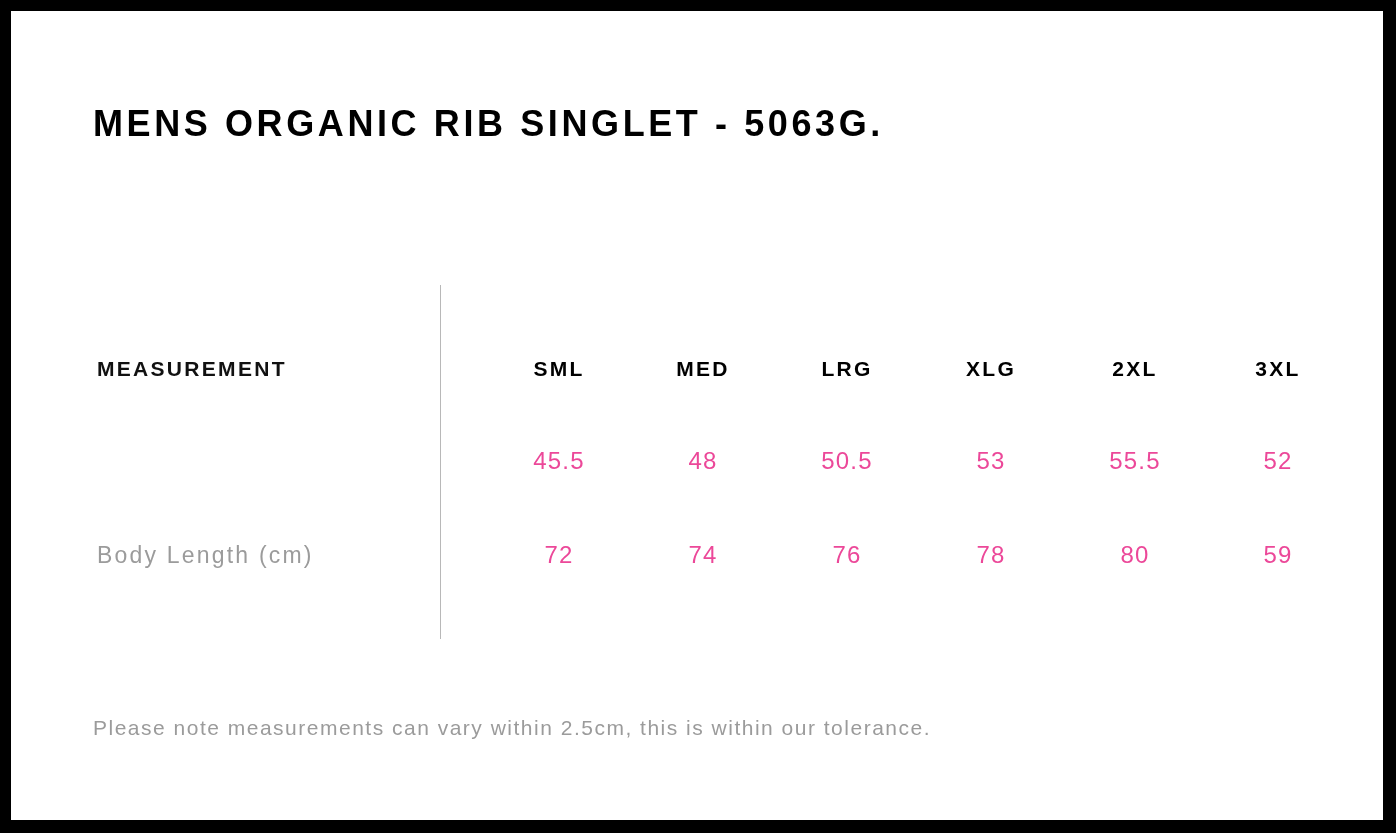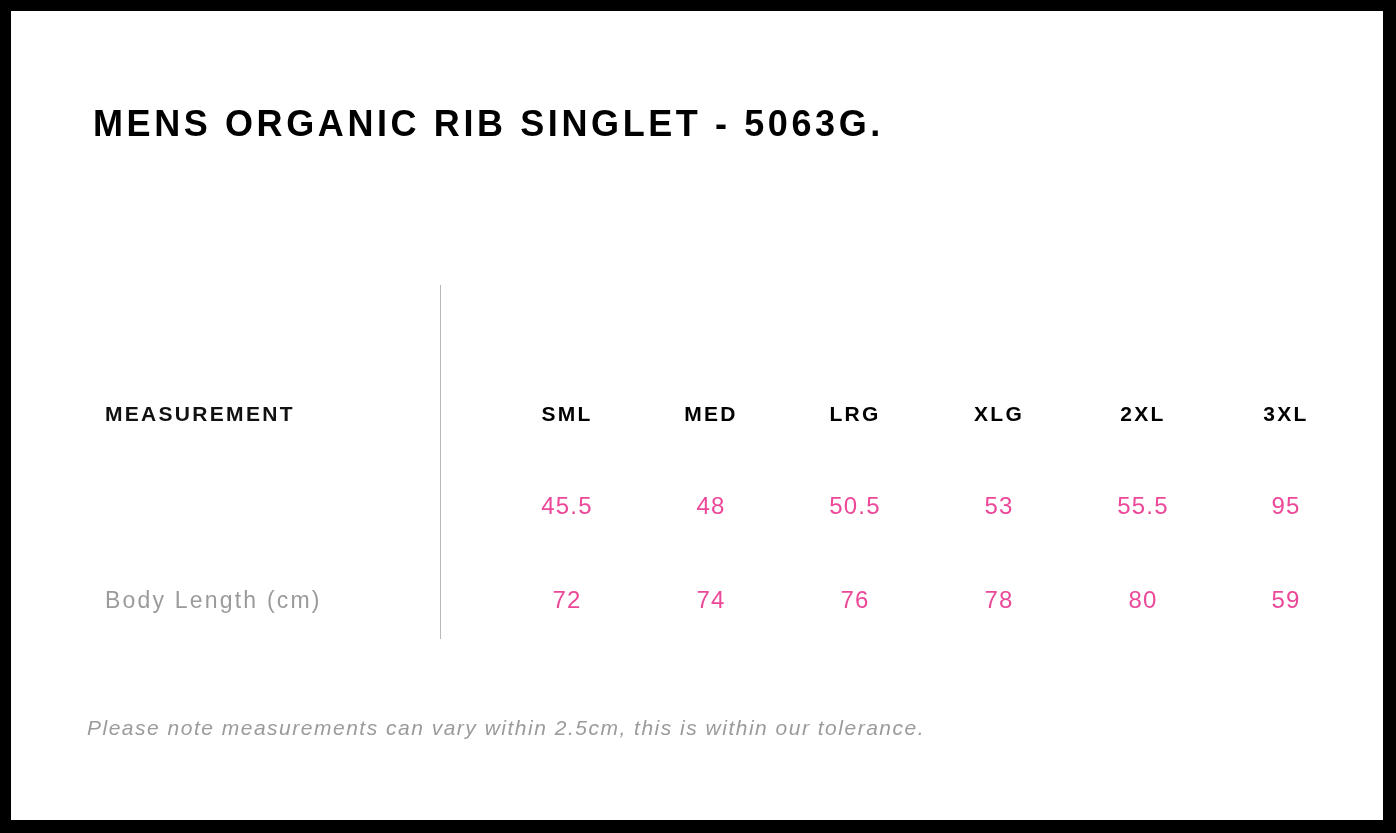--- a/index.html
+++ b/index.html
@@ -50,26 +50,25 @@
     background: #b8b8b8;
   }
   .table {
     position: absolute;
     left: 0;
     top: 0;
     width: 100%;
   }
   .row {
     position: absolute;
-    left: 12px;
+    left: 4px;
     width: 100%;
     height: 40px;
     display: flex;
     align-items: center;
-    margin-top: 45px;
   }
   .row-header { top: 338px; }
   .row-0 { top: 430px; }
   .row-1 { top: 524px; }
 
   .cell-label {
     position: absolute;
     left: 82px;
     width: 330px;
     text-align: left;
@@ -107,24 +106,23 @@
   }
   .col-0 { left: 479px; }
   .col-1 { left: 623px; }
   .col-2 { left: 767px; }
   .col-3 { left: 911px; }
   .col-4 { left: 1055px; }
   .col-5 { left: 1198px; }
 
   .footnote {
     position: absolute;
-    left: 76px;
+    left: 82px;
     top: 705px;
     font-size: 21px;
-    font-style: italic;
     color: #9b9b9b;
     letter-spacing: 1.5px;
     white-space: nowrap;
   }
 </style>
 </head>
 <body>
 
 <div class="frame">
   <div class="page">
@@ -144,21 +142,21 @@
         <div class="cell-value head col-4">2XL</div>
         <div class="cell-value head col-5">3XL</div>
       </div>
 
       <div class="row row-0">
         <div class="cell-value body col-0">45.5</div>
         <div class="cell-value body col-1">48</div>
         <div class="cell-value body col-2">50.5</div>
         <div class="cell-value body col-3">53</div>
         <div class="cell-value body col-4">55.5</div>
-        <div class="cell-value body col-5">95</div>
+        <div class="cell-value body col-5">52</div>
       </div>
 
       <div class="row row-1">
         <div class="cell-label body">Body Length (cm)</div>
         <div class="cell-value body col-0">72</div>
         <div class="cell-value body col-1">74</div>
         <div class="cell-value body col-2">76</div>
         <div class="cell-value body col-3">78</div>
         <div class="cell-value body col-4">80</div>
         <div class="cell-value body col-5">59</div>

